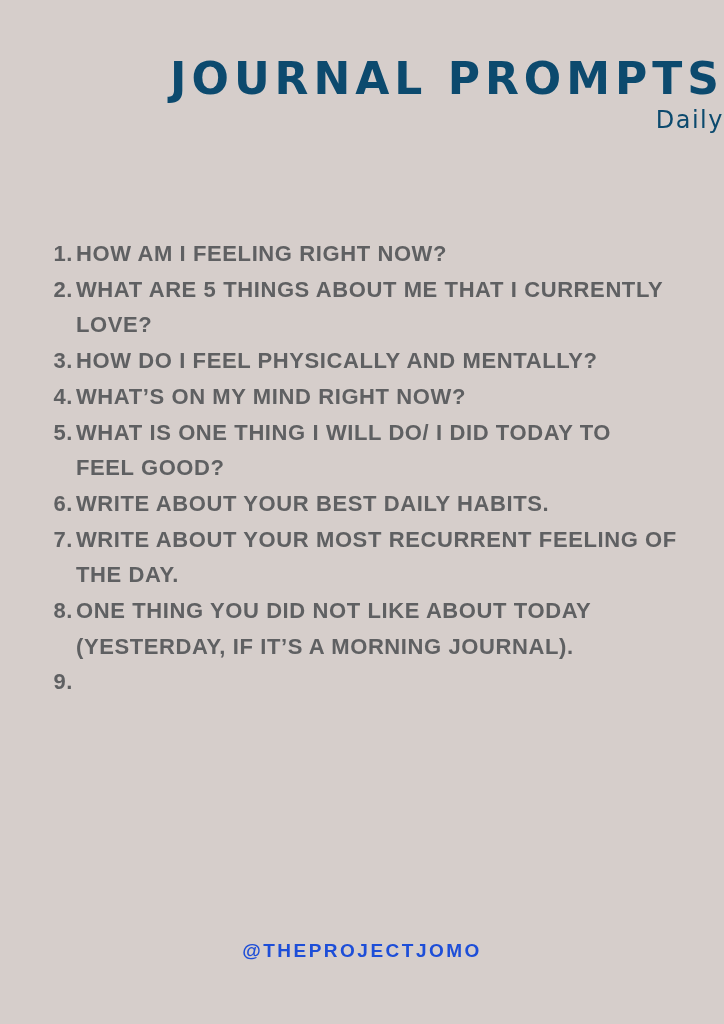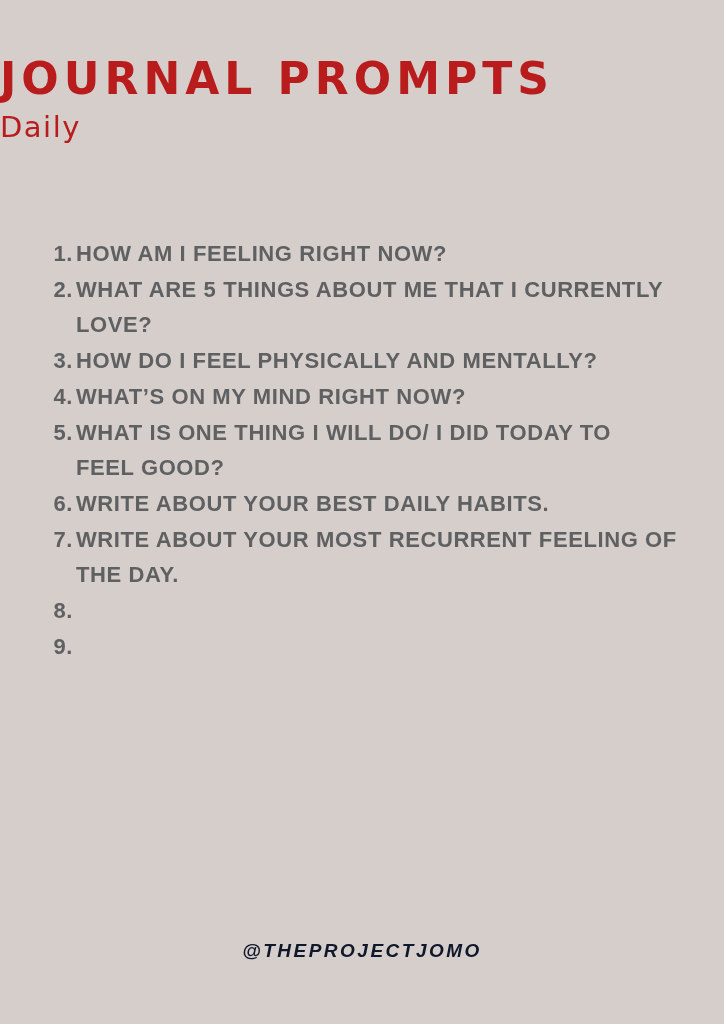--- a/index.html
+++ b/index.html
@@ -12,36 +12,36 @@
   .poster {
     position: relative;
     width: 724px;
     height: 1024px;
   }
   .header {
     position: absolute;
     top: 55px;
     left: 0;
     right: 0;
-    text-align: left;
-    color: #b91c1c;
+    text-align: right;
+    color: #0c4a6e;
   }
   .title-line {
     font-family: "DejaVu Sans", "Liberation Sans", sans-serif;
     font-weight: 800;
     font-size: 44px;
     line-height: 47px;
     letter-spacing: 5px;
     white-space: nowrap;
   }
   .subtitle {
-    margin-top: 9px;
+    margin-top: 2px;
     font-family: "DejaVu Sans", "Liberation Sans", sans-serif;
     font-weight: 400;
-    font-size: 29px;
+    font-size: 24px;
     line-height: 32px;
     letter-spacing: 1.5px;
   }
   .prompt-list {
     position: absolute;
     top: 236px;
     left: 39px;
     right: 8px;
     list-style: none;
   }
@@ -62,26 +62,25 @@
   }
   .prompt .txt {
     white-space: pre;
   }
   .footer {
     position: absolute;
     top: 940px;
     left: 0;
     right: 0;
     text-align: center;
-    color: #0f172a;
+    color: #1d4ed8;
     font-weight: 700;
     font-size: 19px;
     line-height: 22px;
     letter-spacing: 2.5px;
-    font-style: italic;
   }
 </style>
 </head>
 <body>
 
 <div class="poster">
 
   <div class="header">
     <div class="title-line">JOURNAL PROMPTS</div>
     <div class="subtitle">Daily</div>
@@ -121,20 +120,22 @@
     </li>
 
     <li class="prompt">
       <span class="num">7.</span>
       <span class="txt">WRITE ABOUT YOUR MOST RECURRENT FEELING OF
 THE DAY.</span>
     </li>
 
     <li class="prompt">
       <span class="num">8.</span>
+      <span class="txt">ONE THING YOU DID NOT LIKE ABOUT TODAY
+(YESTERDAY, IF IT’S A MORNING JOURNAL).</span>
     </li>
 
     <li class="prompt">
       <span class="num">9.</span>
     </li>
 
   </ol>
 
   <div class="footer">@THEPROJECTJOMO</div>
 

